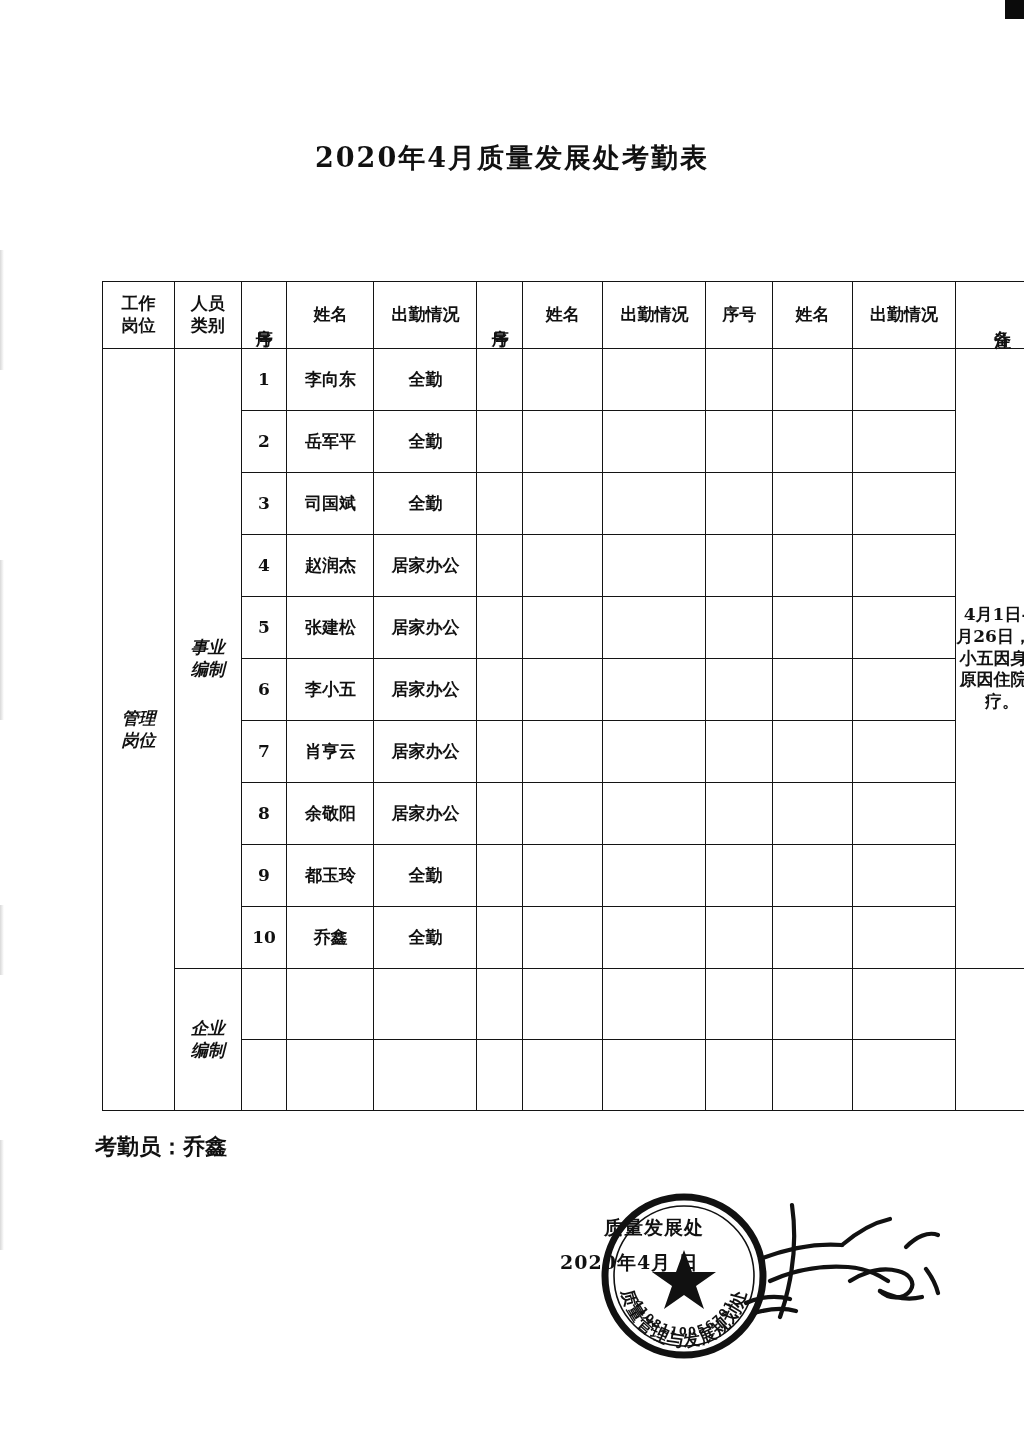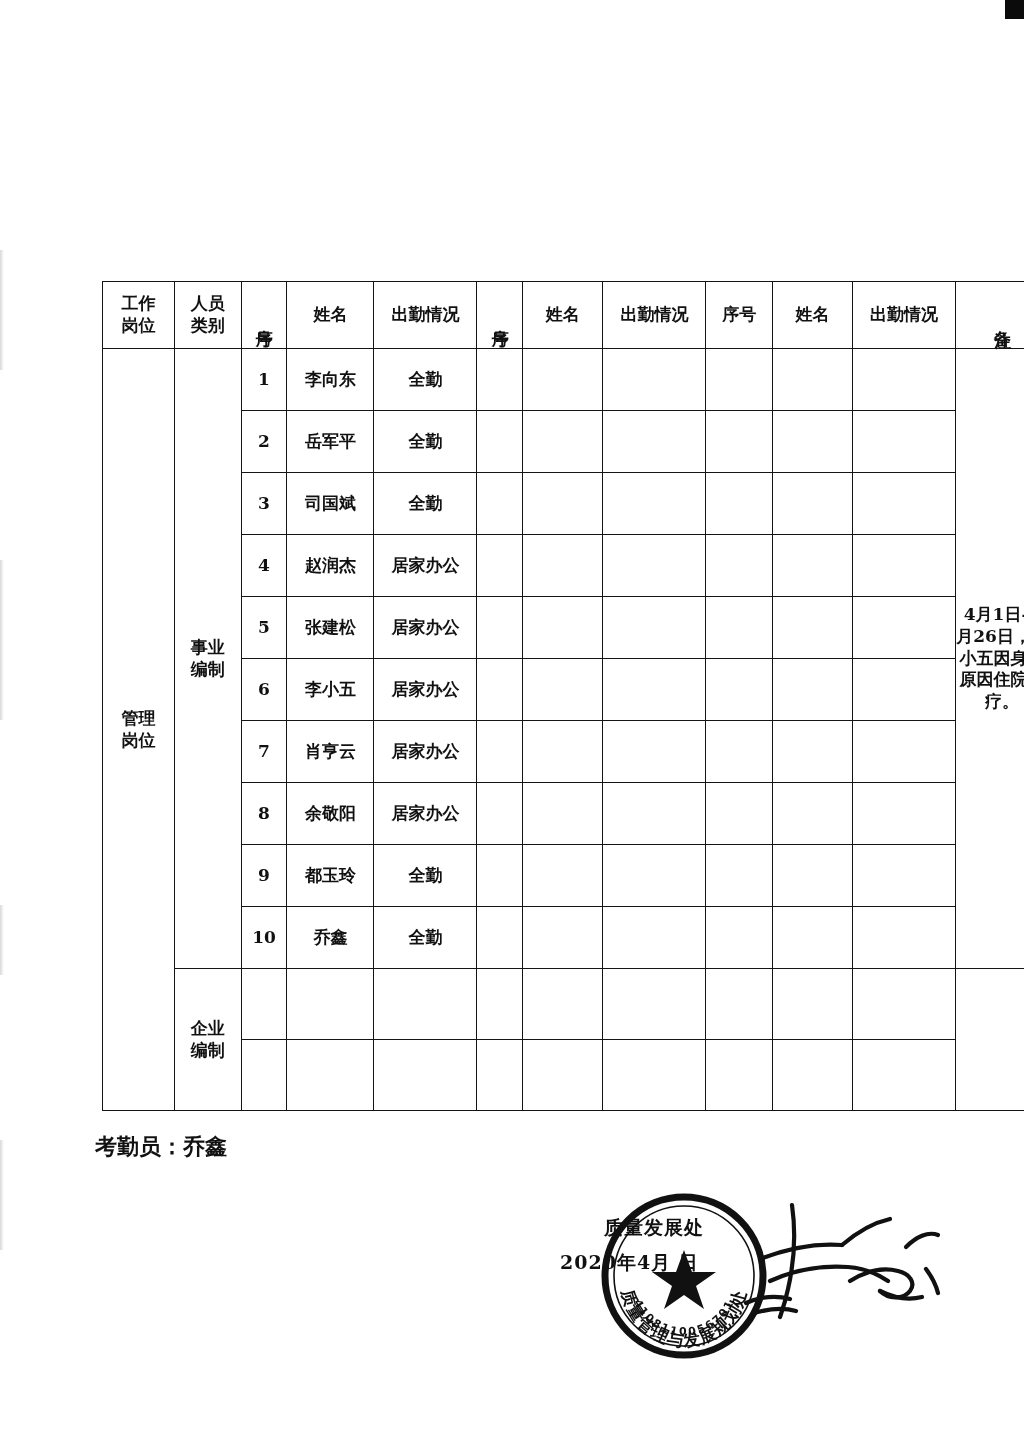--- a/index.html
+++ b/index.html
@@ -110,20 +110,21 @@
     text-orientation: upright;
     letter-spacing: 2px;
     display: inline-block;
   }
 
   .row-body td { height: 61px; }
   .row-blank td { height: 70px; }
 
   .cell-job, .cell-cat {
     font-size: 17px;
+    font-style: italic;
   }
   .cell-remark {
     font-size: 16px;
     line-height: 1.45;
     padding: 4px 5px;
     text-align: center;
     vertical-align: middle;
   }
 
   .recorder {
@@ -186,20 +187,21 @@
 <body>
 
 <div class="page">
 
   <div class="scan-corner-mark"></div>
   <div class="scan-edge-mark m1"></div>
   <div class="scan-edge-mark m2"></div>
   <div class="scan-edge-mark m3"></div>
   <div class="scan-edge-mark m4"></div>
 
+  <div class="doc-title">2020年4月质量发展处考勤表</div>
 
 
   <table class="sheet">
     <colgroup>
       <col class="col-job">
         <col class="col-cat">
         <col class="col-no">
         <col class="col-name">
         <col class="col-att">
       <col class="col-no2">

